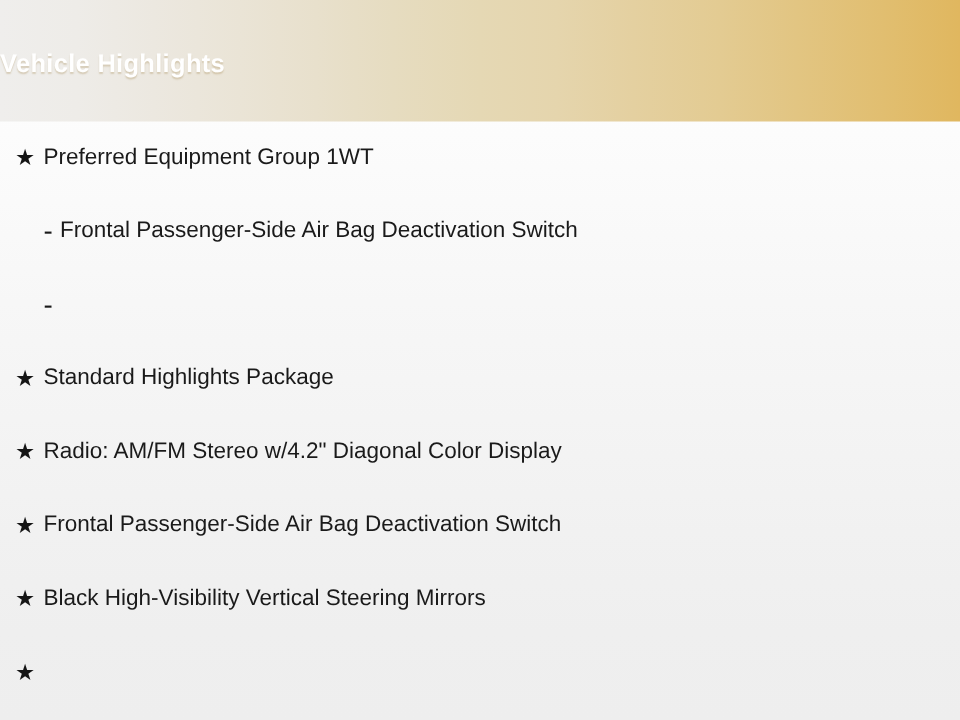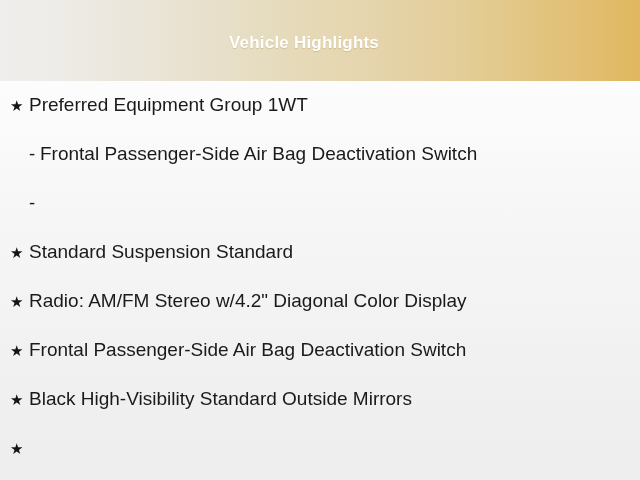--- a/index.html
+++ b/index.html
@@ -48,21 +48,21 @@
                 #e6dcc0 41%,
                 #e5d8b4 50%,
                 #e5d5ad 58%,
                 #e4d0a0 66%,
                 #e3cb92 75%,
                 #e2c582 83%,
                 #e1be70 92%,
                 #e0b75f 100%);
     display: flex;
     align-items: center;
-    justify-content: center;
+    justify-content: flex-start;
   }
 
   #header-title {
     color: #ffffff;
     font-size: 17px;
     font-weight: bold;
     letter-spacing: 0.2px;
     line-height: 1;
     padding-right: 32px;
     padding-top: 4px;
@@ -107,21 +107,21 @@
   .hl-dash {
     display: inline-block;
     width: 11px;
     flex: 0 0 11px;
     font-size: 18.5px;
     line-height: 1;
     color: #1a1a1a;
   }
 
   .hl-text {
-    font-size: 19px;
+    font-size: 15px;
     line-height: 1.1;
     color: #1a1a1a;
     white-space: nowrap;
   }
 </style>
 </head>
 <body>
 
 <div id="page">
 
@@ -136,32 +136,32 @@
       </div>
       <div class="hl-row level-1">
         <span class="hl-dash">-</span>
         <span class="hl-text">Frontal Passenger-Side Air Bag Deactivation Switch</span>
       </div>
       <div class="hl-row level-1">
         <span class="hl-dash">-</span>
       </div>
       <div class="hl-row level-0">
         <span class="hl-bullet">★</span>
-        <span class="hl-text">Standard Suspension Standard</span>
+        <span class="hl-text">Standard Highlights Package</span>
       </div>
       <div class="hl-row level-0">
         <span class="hl-bullet">★</span>
         <span class="hl-text">Radio: AM/FM Stereo w/4.2" Diagonal Color Display</span>
       </div>
       <div class="hl-row level-0">
         <span class="hl-bullet">★</span>
         <span class="hl-text">Frontal Passenger-Side Air Bag Deactivation Switch</span>
       </div>
       <div class="hl-row level-0">
         <span class="hl-bullet">★</span>
-        <span class="hl-text">Black High-Visibility Standard Outside Mirrors</span>
+        <span class="hl-text">Black High-Visibility Vertical Steering Mirrors</span>
       </div>
       <div class="hl-row level-0">
         <span class="hl-bullet">★</span>
       </div>
     </div>
 
 </div>
 
 </body></html>

